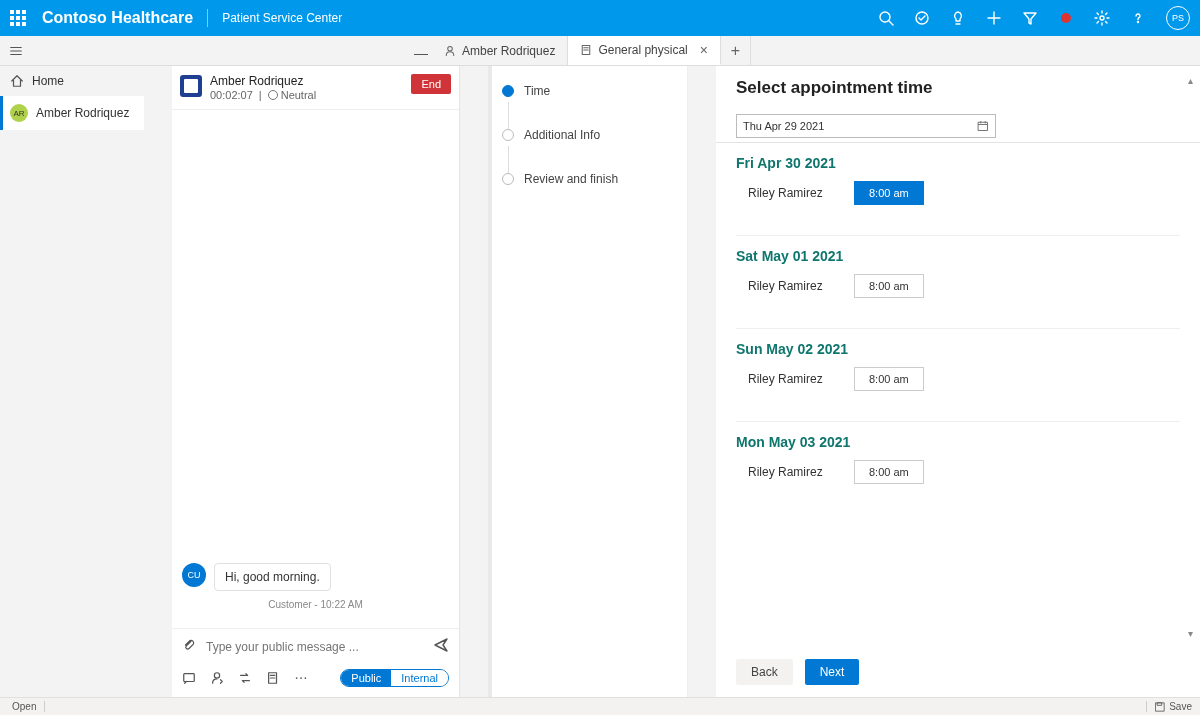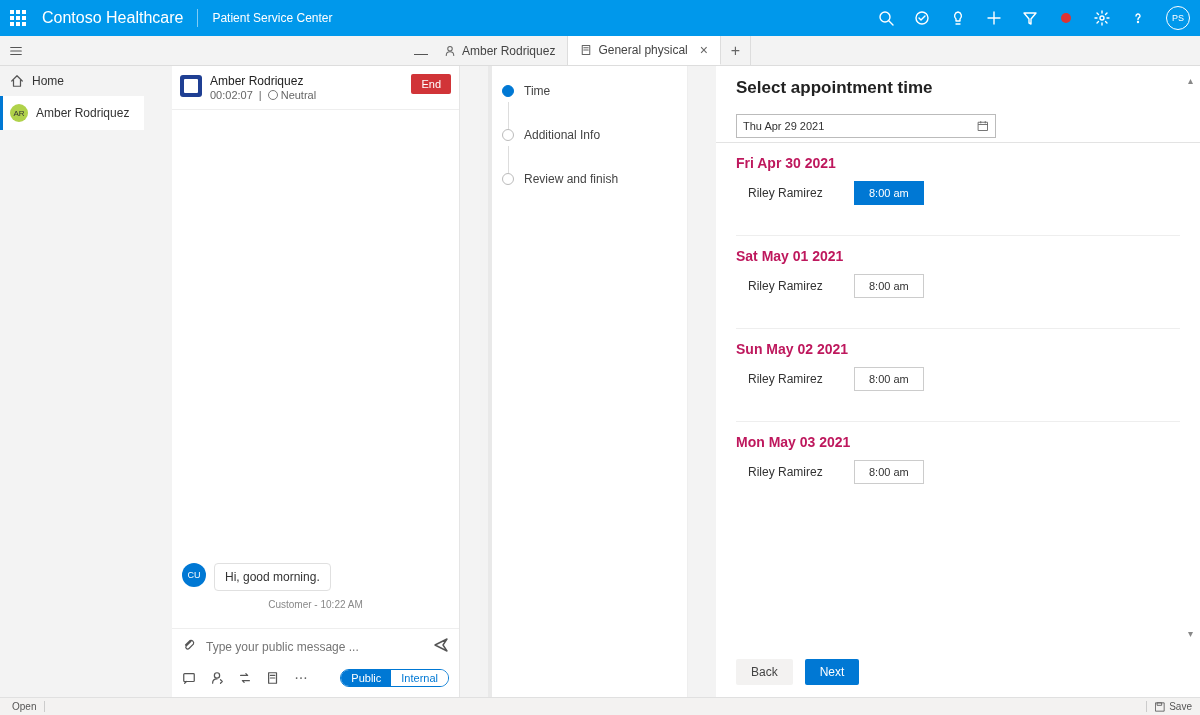--- a/index.html
+++ b/index.html
@@ -2,21 +2,21 @@
 <html><head>
 <meta charset="utf-8">
 <style>
   * { box-sizing: border-box; margin: 0; padding: 0; font-family: "Segoe UI", Arial, sans-serif; }
   body { width: 1200px; height: 715px; overflow: hidden; background: #f3f3f3; display:flex; flex-direction:column; }
 
   
   .topbar { height: 36px; background: #0098eb; color: #fff; display:flex; align-items:center; padding: 0 10px; }
   .waffle { width:16px; height:16px; display:grid; grid-template-columns:repeat(3,4px); grid-template-rows:repeat(3,4px); gap:2px; margin-right:16px; }
   .waffle span{ background:#fff; width:4px; height:4px; }
-  .brand { font-size:16px; font-weight:400; margin-right:14px; }
+  .brand { font-size:16px; font-weight:700; margin-right:14px; }
   .topbar .sep { width:1px; height:18px; background: rgba(255,255,255,0.5); margin-right:14px;}
   .app-sub { font-size:12px; }
   .topbar-spacer{ flex:1;}
   .topbar-icons{ display:flex; align-items:center; gap:20px;}
   .topbar-icons .ic{ width:16px; height:16px; display:flex; align-items:center; justify-content:center;}
   .topbar-icons svg{ stroke:#fff; fill:none; stroke-width:1.4;}
   .rec-dot{ width:10px; height:10px; border-radius:50%; background:#d33;}
   .avatar-circle{ width:24px; height:24px; border:1px solid #fff; border-radius:50%; display:flex; align-items:center; justify-content:center; font-size:9px;}
 
   
@@ -78,21 +78,21 @@
   .step .label{ font-size:12px; color:#444;}
 
   
   .detail-col{ flex:1; background:#fff; display:flex; flex-direction:column; min-width:0;}
   .detail-scroll{ flex:1; overflow:auto; position:relative; border-top:0;}
   .detail-inner{ padding:12px 20px 20px;}
   .detail-title{ font-size:17px; font-weight:600; color:#222; margin-bottom:16px;}
   .date-picker{ display:flex; align-items:center; border:1px solid #bbb; width:260px; height:24px; padding:0 6px; font-size:11px; color:#333; margin-bottom:4px; justify-content:space-between;}
   .date-picker svg{ width:12px; height:12px; stroke:#666;}
   .day-block{ border-bottom:1px solid #eee; padding:12px 0 30px;}
-  .day-head{ font-size:14px; font-weight:600; color:#be185d; margin-bottom:10px;}
+  .day-head{ font-size:14px; font-weight:600; color:#0f766e; margin-bottom:10px;}
   .prov-row{ display:flex; align-items:center; gap:20px; padding-left:12px;}
   .prov-name{ font-size:12px; color:#333; width:86px;}
   .slot{ font-size:11px; padding:5px 14px; border:1px solid #ccc; background:#fff; color:#333;}
   .slot.selected{ background:#0078d4; border-color:#0078d4; color:#fff;}
   .detail-section-divider{ height:1px; background:#e3e3e3; margin:0 -20px 0;}
   .scroll-affordance{ position:absolute; right:1px; width:17px; top:0; bottom:0; background:transparent;}
   .scroll-affordance .up, .scroll-affordance .down{ position:absolute; left:0; right:0; height:16px; display:flex; align-items:center; justify-content:center; color:#888; font-size:10px;}
   .scroll-affordance .up{ top:6px;} .scroll-affordance .down{ bottom:6px;}
 
   .detail-footer{ padding:12px 20px; display:flex; gap:12px;}

